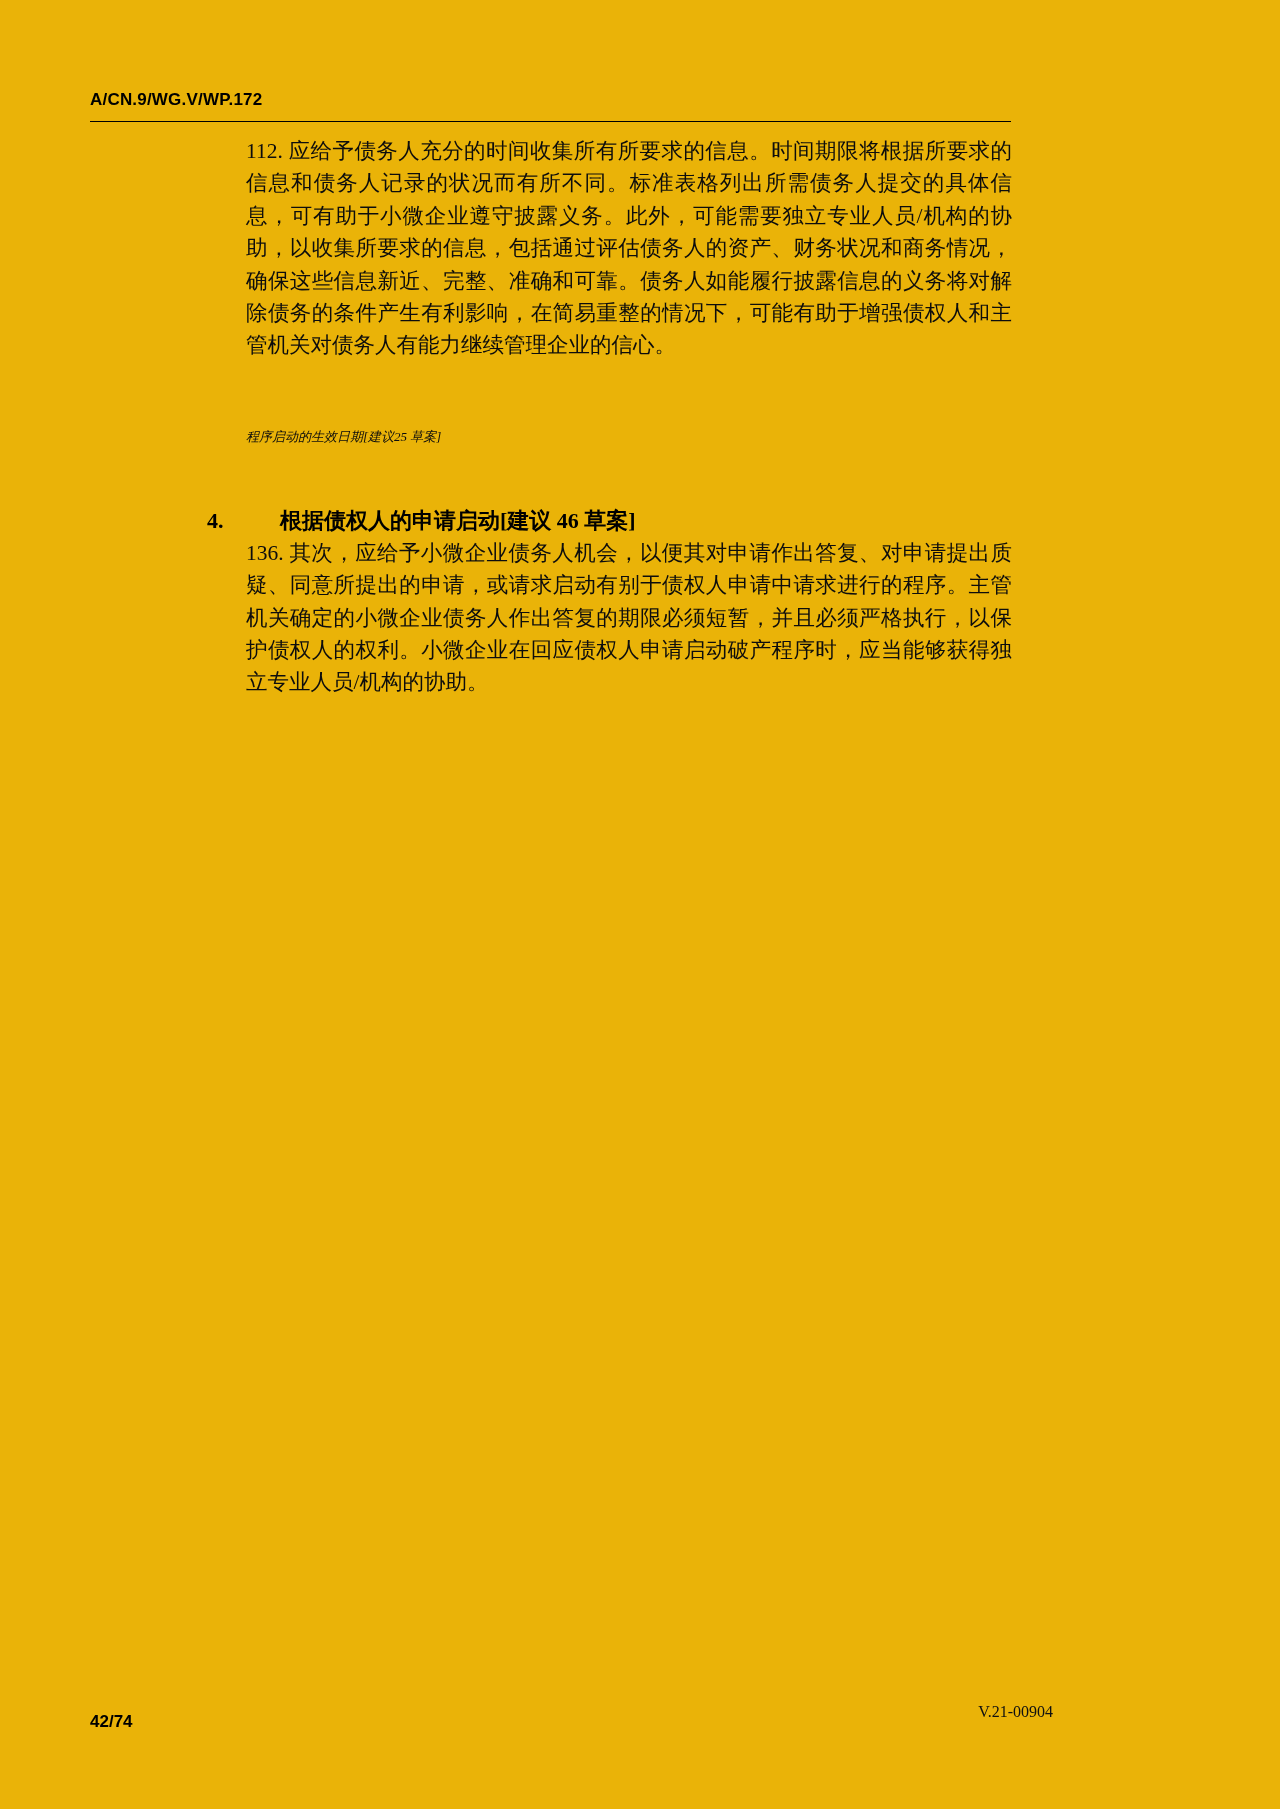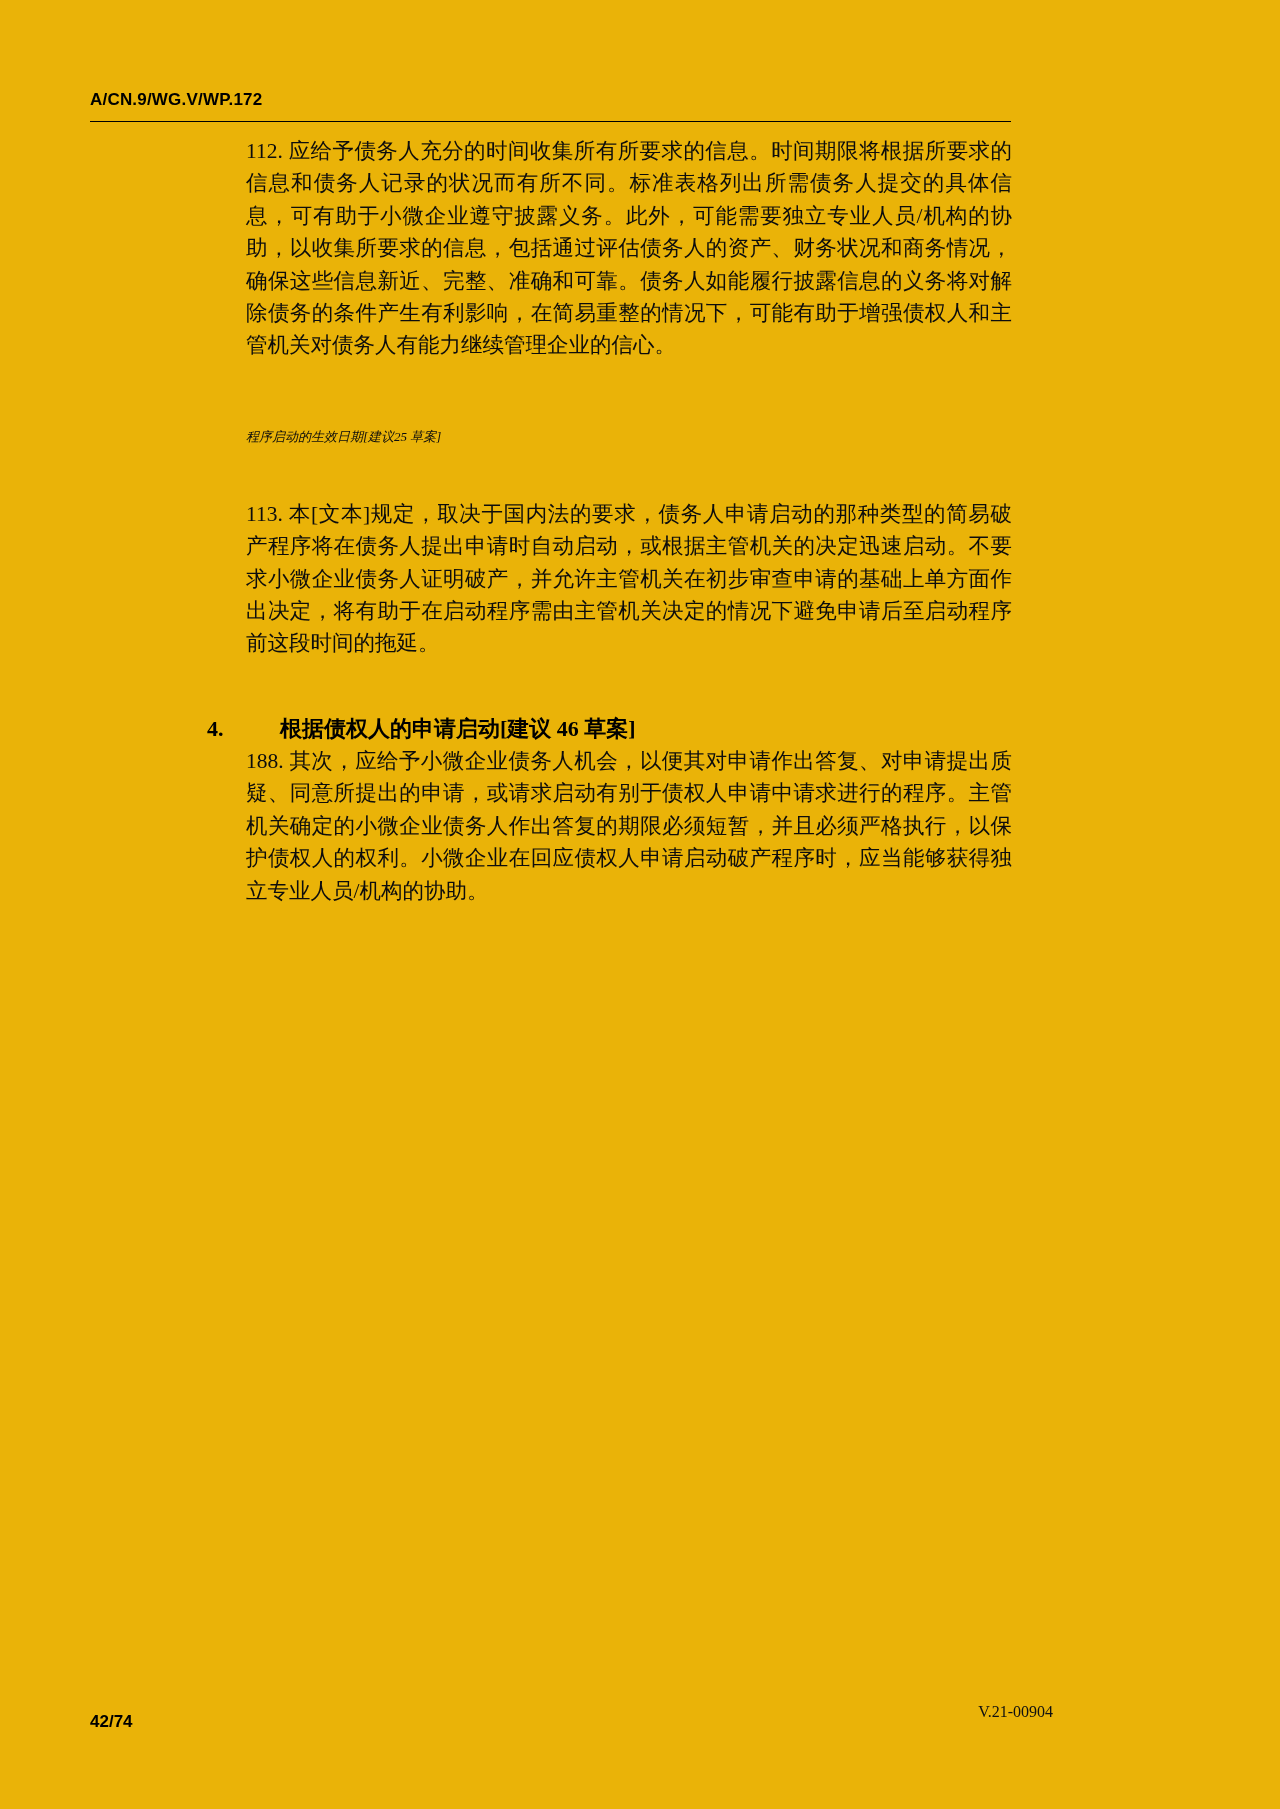--- a/index.html
+++ b/index.html
@@ -97,29 +97,28 @@
     <div class="doc-symbol">A/CN.9/WG.V/WP.172</div>
     <div class="header-rule"></div>
   </header>
 
   <main class="doc-main">
 
     <p class="para">112. 应给予债务人充分的时间收集所有所要求的信息。时间期限将根据所要求的信息和债务人记录的状况而有所不同。标准表格列出所需债务人提交的具体信息，可有助于小微企业遵守披露义务。此外，可能需要独立专业人员/机构的协助，以收集所要求的信息，包括通过评估债务人的资产、财务状况和商务情况，确保这些信息新近、完整、准确和可靠。债务人如能履行披露信息的义务将对解除债务的条件产生有利影响，在简易重整的情况下，可能有助于增强债权人和主管机关对债务人有能力继续管理企业的信心。</p>
 
     <p class="subheading-italic">程序启动的生效日期[建议25 草案]</p>
 
-    <p class="para after-subheading">113. 本[文本]规定，取决于国内法的要求，债务人申请启动的那种类型的简易破产程序将在债务人提出申请时自动启动，或根据主管机关的决定迅速启动。不要求小微企业债务人证明破产，并允许主管机关在初步审查申请的基础上单方面作出决定，将有助于在启动程序需由主管机关决定的情况下避免申请后至启动程序前这段时间的拖延。</p>
 
     <h2 class="section-heading">
       <span class="section-number">4.</span>
       <span class="section-title">根据债权人的申请启动[建议 46 草案]</span>
     </h2>
 
 
-    <p class="para">188. 其次，应给予小微企业债务人机会，以便其对申请作出答复、对申请提出质疑、同意所提出的申请，或请求启动有别于债权人申请中请求进行的程序。主管机关确定的小微企业债务人作出答复的期限必须短暂，并且必须严格执行，以保护债权人的权利。小微企业在回应债权人申请启动破产程序时，应当能够获得独立专业人员/机构的协助。</p>
+    <p class="para">136. 其次，应给予小微企业债务人机会，以便其对申请作出答复、对申请提出质疑、同意所提出的申请，或请求启动有别于债权人申请中请求进行的程序。主管机关确定的小微企业债务人作出答复的期限必须短暂，并且必须严格执行，以保护债权人的权利。小微企业在回应债权人申请启动破产程序时，应当能够获得独立专业人员/机构的协助。</p>
 
 
 
   </main>
 
   <footer>
     <div class="page-number">42/74</div>
     <div class="doc-id">V.21-00904</div>
   </footer>
 

